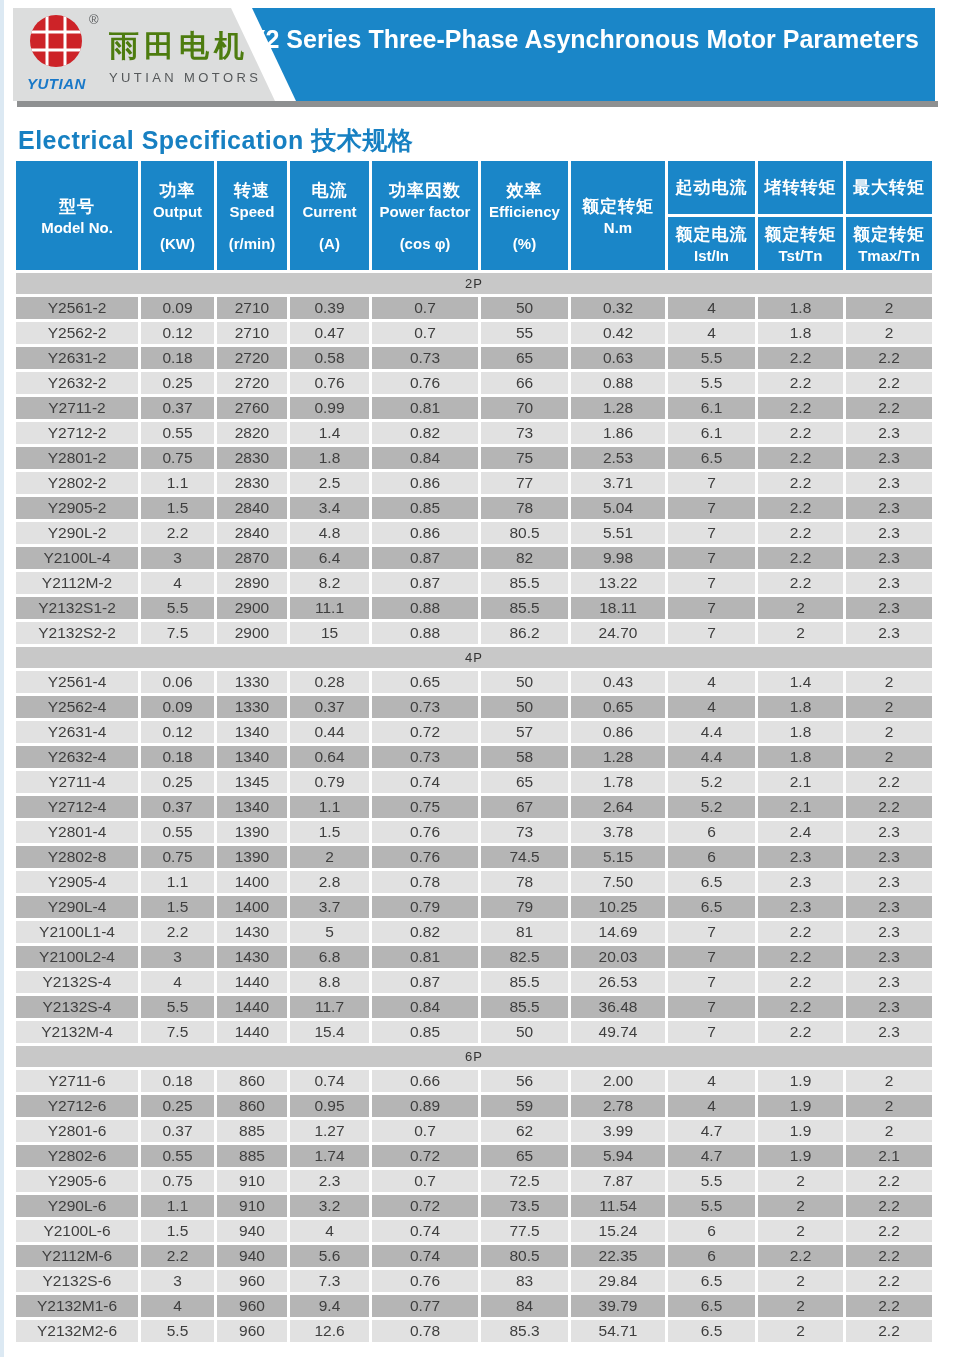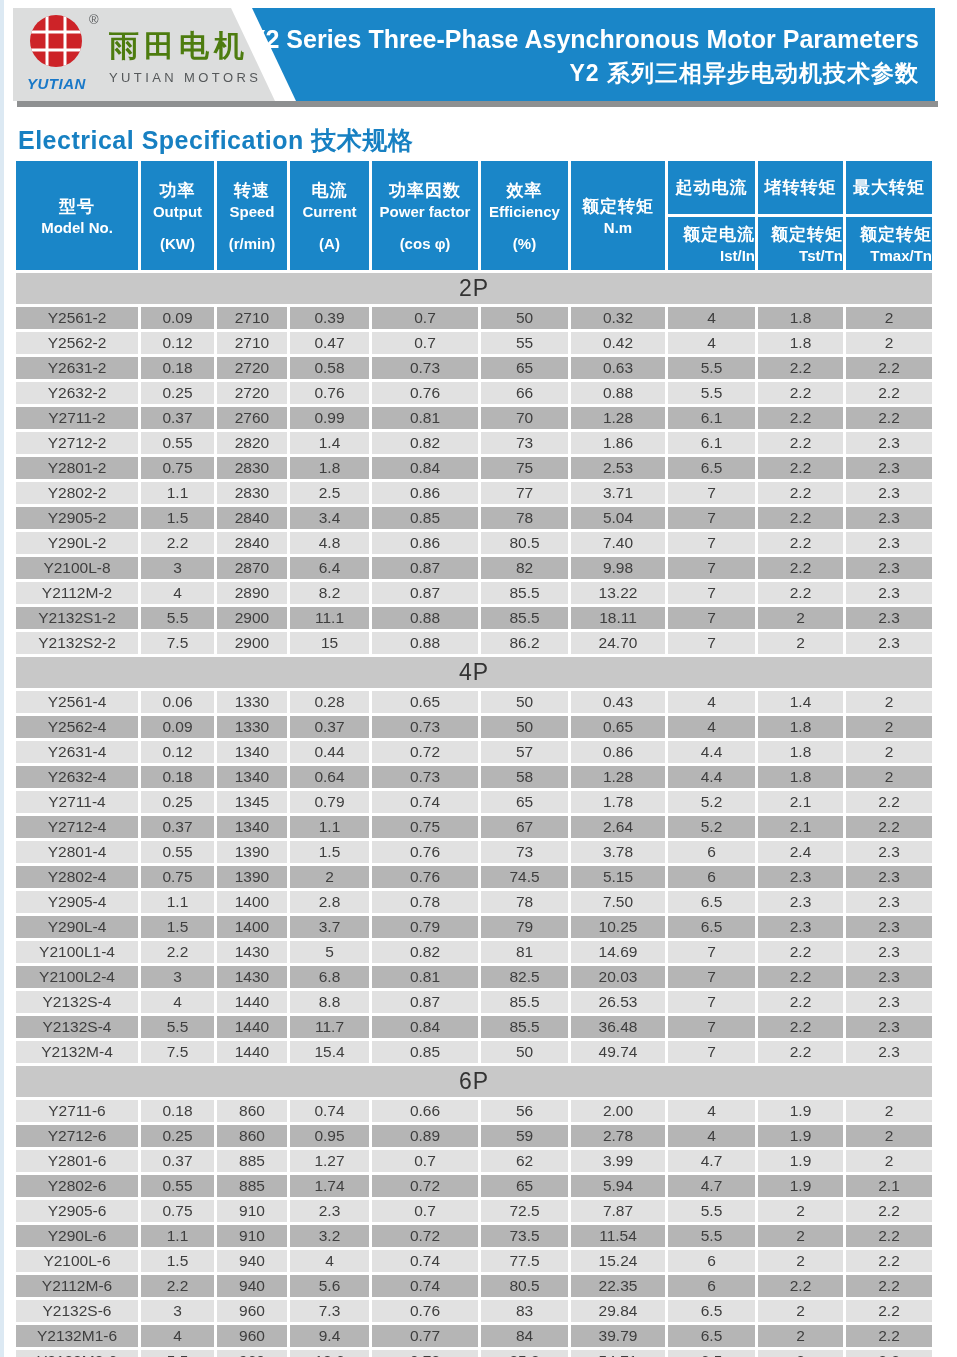--- a/index.html
+++ b/index.html
@@ -51,32 +51,32 @@
   table.spec {
     position:absolute; top:158px; left:13px;
     width:922px; table-layout:fixed;
     border-collapse:separate; border-spacing:3px;
   }
   thead th {
     background:var(--banner-blue); color:#fff; font-weight:bold;
     vertical-align:middle; text-align:center; padding:1px 0;
   }
   thead tr.h1 th { height:53px; }
-  thead tr.h2 th { height:53px;text-align:right; }
+  thead tr.h2 th { height:53px; }
   thead th .cn { display:block; font-size:17px; letter-spacing:1px; }
   thead th .en { display:block; font-size:15px; margin-top:1px; }
   thead th .un { display:block; font-size:15px; margin-top:15px; }
 
   tbody td {
     text-align:center; font-size:15.5px; color:#3e3e3e;
     height:22px; padding:0; overflow:hidden; white-space:nowrap;
   }
   tr.dk td { background:#b5b5b5; }
   tr.lt td { background:#e1e1e1; }
-  tr.band td { background:#c8c8c8; font-size:23px; color:#333; height:31px; letter-spacing:1px; }
+  tr.band td { background:#c8c8c8; font-size:13px; color:#333; height:21px; letter-spacing:1px; }
 </style>
 </head>
 <body style="--banner-blue: #1a86c8;">
 
 <div class="edge-strip"></div>
 
 <div class="hdr">
   <div class="hdr-blue"></div>
   <div class="hdr-gray">
     <div class="logo-mark">
@@ -97,21 +97,20 @@
       <span class="logo-reg">®</span>
       <div class="yutian-word">YUTIAN</div>
     </div>
     <div class="brand-text">
       <div class="brand-cn">雨田电机</div>
       <div class="brand-en">YUTIAN MOTORS</div>
     </div>
   </div>
   <div class="hdr-titles">
     <div class="hdr-title-en">Y2 Series Three-Phase Asynchronous Motor Parameters</div>
-    <div class="hdr-title-cn">Y2 系列三相异步电动机技术参数</div>
   </div>
 </div>
 <div class="hdr-shadow"></div>
 
 <div class="sec-title">Electrical Specification 技术规格</div>
 
 <table class="spec">
   <colgroup>
     <col style="width:122px">
       <col style="width:73px">
@@ -296,27 +295,27 @@
         <td>2.2</td>
         <td>2.3</td>
       </tr>
       <tr class="lt">
         <td>Y290L-2</td>
         <td>2.2</td>
         <td>2840</td>
         <td>4.8</td>
         <td>0.86</td>
         <td>80.5</td>
-        <td>7.40</td>
-        <td>7</td>
-        <td>2.2</td>
-        <td>2.3</td>
-      </tr>
-      <tr class="dk">
-        <td>Y2100L-8</td>
+        <td>5.51</td>
+        <td>7</td>
+        <td>2.2</td>
+        <td>2.3</td>
+      </tr>
+      <tr class="dk">
+        <td>Y2100L-4</td>
         <td>3</td>
         <td>2870</td>
         <td>6.4</td>
         <td>0.87</td>
         <td>82</td>
         <td>9.98</td>
         <td>7</td>
         <td>2.2</td>
         <td>2.3</td>
       </tr>
@@ -437,21 +436,21 @@
         <td>1390</td>
         <td>1.5</td>
         <td>0.76</td>
         <td>73</td>
         <td>3.78</td>
         <td>6</td>
         <td>2.4</td>
         <td>2.3</td>
       </tr>
       <tr class="dk">
-        <td>Y2802-4</td>
+        <td>Y2802-8</td>
         <td>0.75</td>
         <td>1390</td>
         <td>2</td>
         <td>0.76</td>
         <td>74.5</td>
         <td>5.15</td>
         <td>6</td>
         <td>2.3</td>
         <td>2.3</td>
       </tr>

